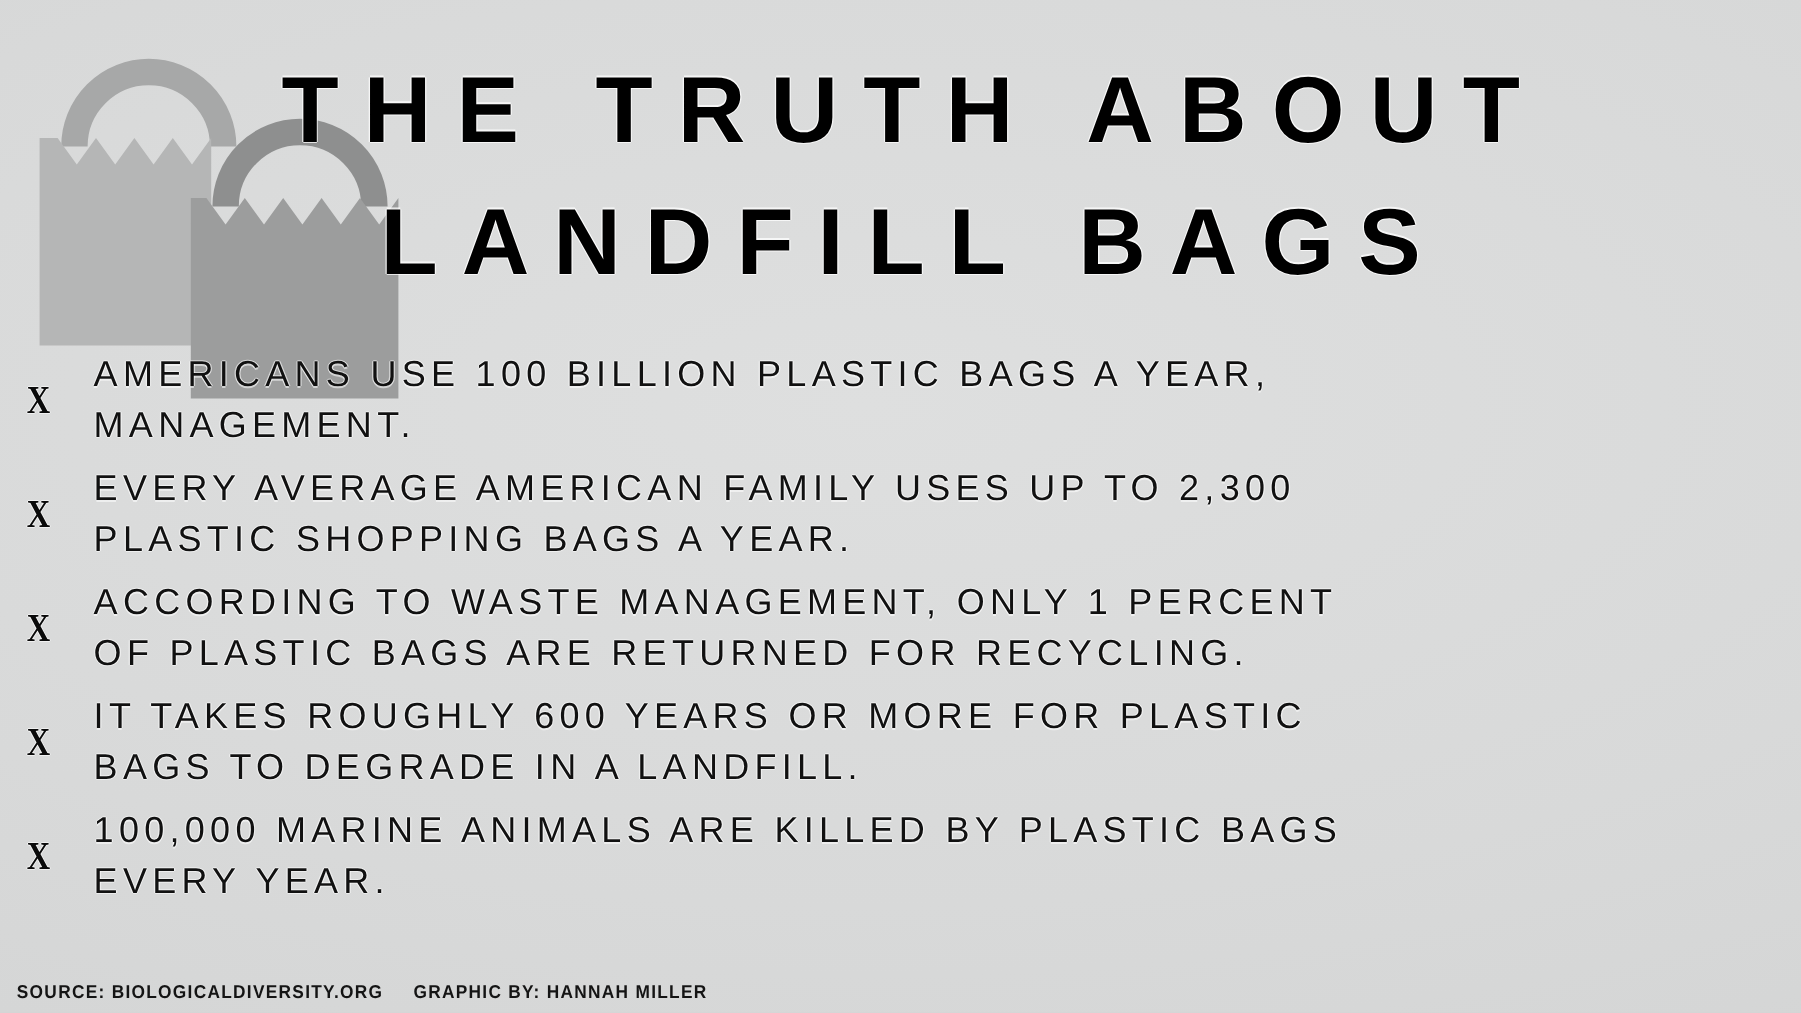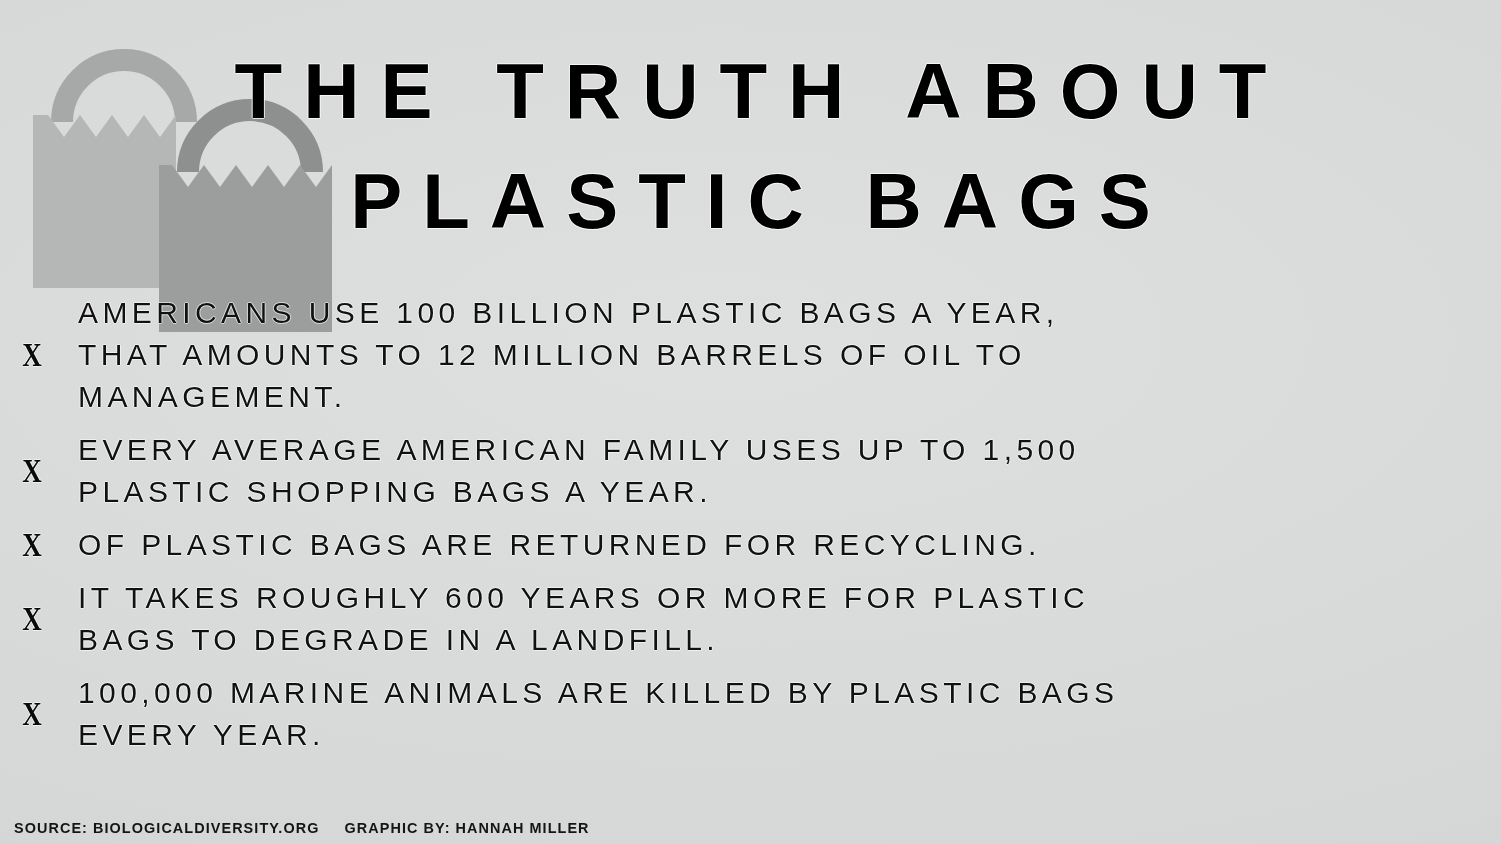--- a/index.html
+++ b/index.html
@@ -139,45 +139,45 @@
 
     <path d="M188 172 A 62 62 0 0 1 312 172" fill="none" stroke="#8e8f8f" stroke-width="22"></path>
 
     <path d="M159 165 L159 332 L332 332 L332 165
              L316 187 L300 165 L284 187 L268 165 L252 187 L236 165 L220 187 L204 165
              L188 187 L172 165 Z" fill="#9c9d9d"></path>
   </svg>
 
   <div class="title-block">
     <div class="title-line line1">THE TRUTH ABOUT</div>
-    <div class="title-line line2">PLASTIC BAGS</div>
+    <div class="title-line line2">LANDFILL BAGS</div>
   </div>
 
   <div class="facts">
 
     <div class="fact-row">
       <div class="fact-marker">X</div>
       <div class="fact-text">
         <span>AMERICANS USE 100 BILLION PLASTIC BAGS A YEAR,</span>
-        <span>THAT AMOUNTS TO 12 MILLION BARRELS OF OIL TO</span>
         <span>MANAGEMENT.</span>
       </div>
     </div>
 
     <div class="fact-row">
       <div class="fact-marker">X</div>
       <div class="fact-text">
-        <span>EVERY AVERAGE AMERICAN FAMILY USES UP TO 1,500</span>
+        <span>EVERY AVERAGE AMERICAN FAMILY USES UP TO 2,300</span>
         <span>PLASTIC SHOPPING BAGS A YEAR.</span>
       </div>
     </div>
 
     <div class="fact-row">
       <div class="fact-marker">X</div>
       <div class="fact-text">
+        <span>ACCORDING TO WASTE MANAGEMENT, ONLY 1 PERCENT</span>
         <span>OF PLASTIC BAGS ARE RETURNED FOR RECYCLING.</span>
       </div>
     </div>
 
     <div class="fact-row">
       <div class="fact-marker">X</div>
       <div class="fact-text">
         <span>IT TAKES ROUGHLY 600 YEARS OR MORE FOR PLASTIC</span>
         <span>BAGS TO DEGRADE IN A LANDFILL.</span>
       </div>

